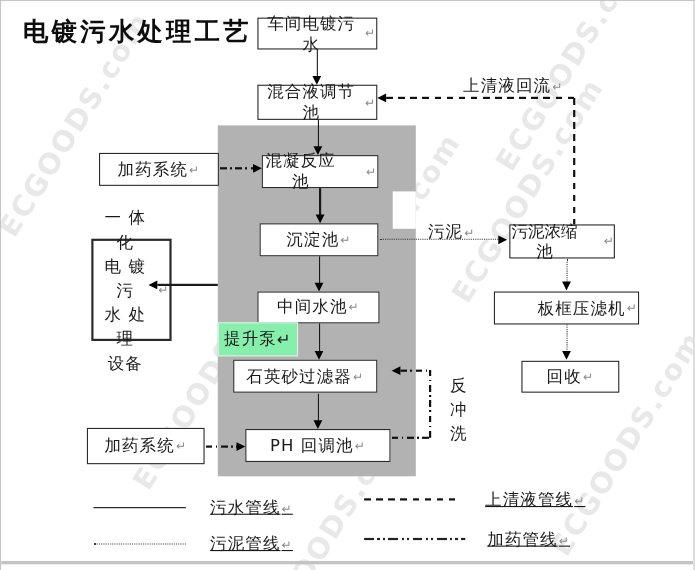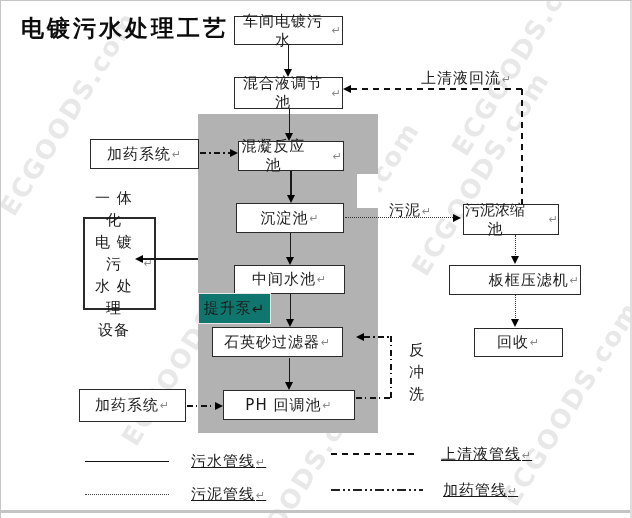--- a/index.html
+++ b/index.html
@@ -22,21 +22,21 @@
   .gray-zone{position:absolute; background:#b2b2b2;}
   .notch{position:absolute; background:#ffffff;}
   .pbox{
     position:absolute; background:#ffffff; border:1px solid #2a2a2a;
     display:flex; align-items:center; justify-content:center;
     font-size:15px; letter-spacing:1px; box-sizing:border-box; text-align:center;
   }
   .pbox .cr, .flabel .cr, .legend-label .cr{font-size:11px; color:#8a8a8a; margin-left:1px;}
   .thick{border-width:2px; white-space:pre-line; line-height:22px; font-size:15px;}
   .liftpump{
-    position:absolute; background:#0f766e; border:1px solid #e8e8e8;
+    position:absolute; background:#86efac; border:1px solid #e8e8e8;
     display:flex; align-items:center; justify-content:center; font-size:15px; letter-spacing:1px;
   }
   .flabel{position:absolute; font-size:15px; letter-spacing:1px; color:#1a1a1a; white-space:pre-line;}
   .vline{position:absolute; background:#1a1a1a;}
   .hline{position:absolute; background:#1a1a1a;}
   .dot-h{position:absolute; border-top:1.5px dotted #333;}
   .dot-v{position:absolute; border-left:1.5px dotted #333;}
   .dash-h{position:absolute; height:1.5px;
     background:repeating-linear-gradient(90deg,#111 0 6px,transparent 6px 11px);}
   .dash-v{position:absolute; width:1.5px;

